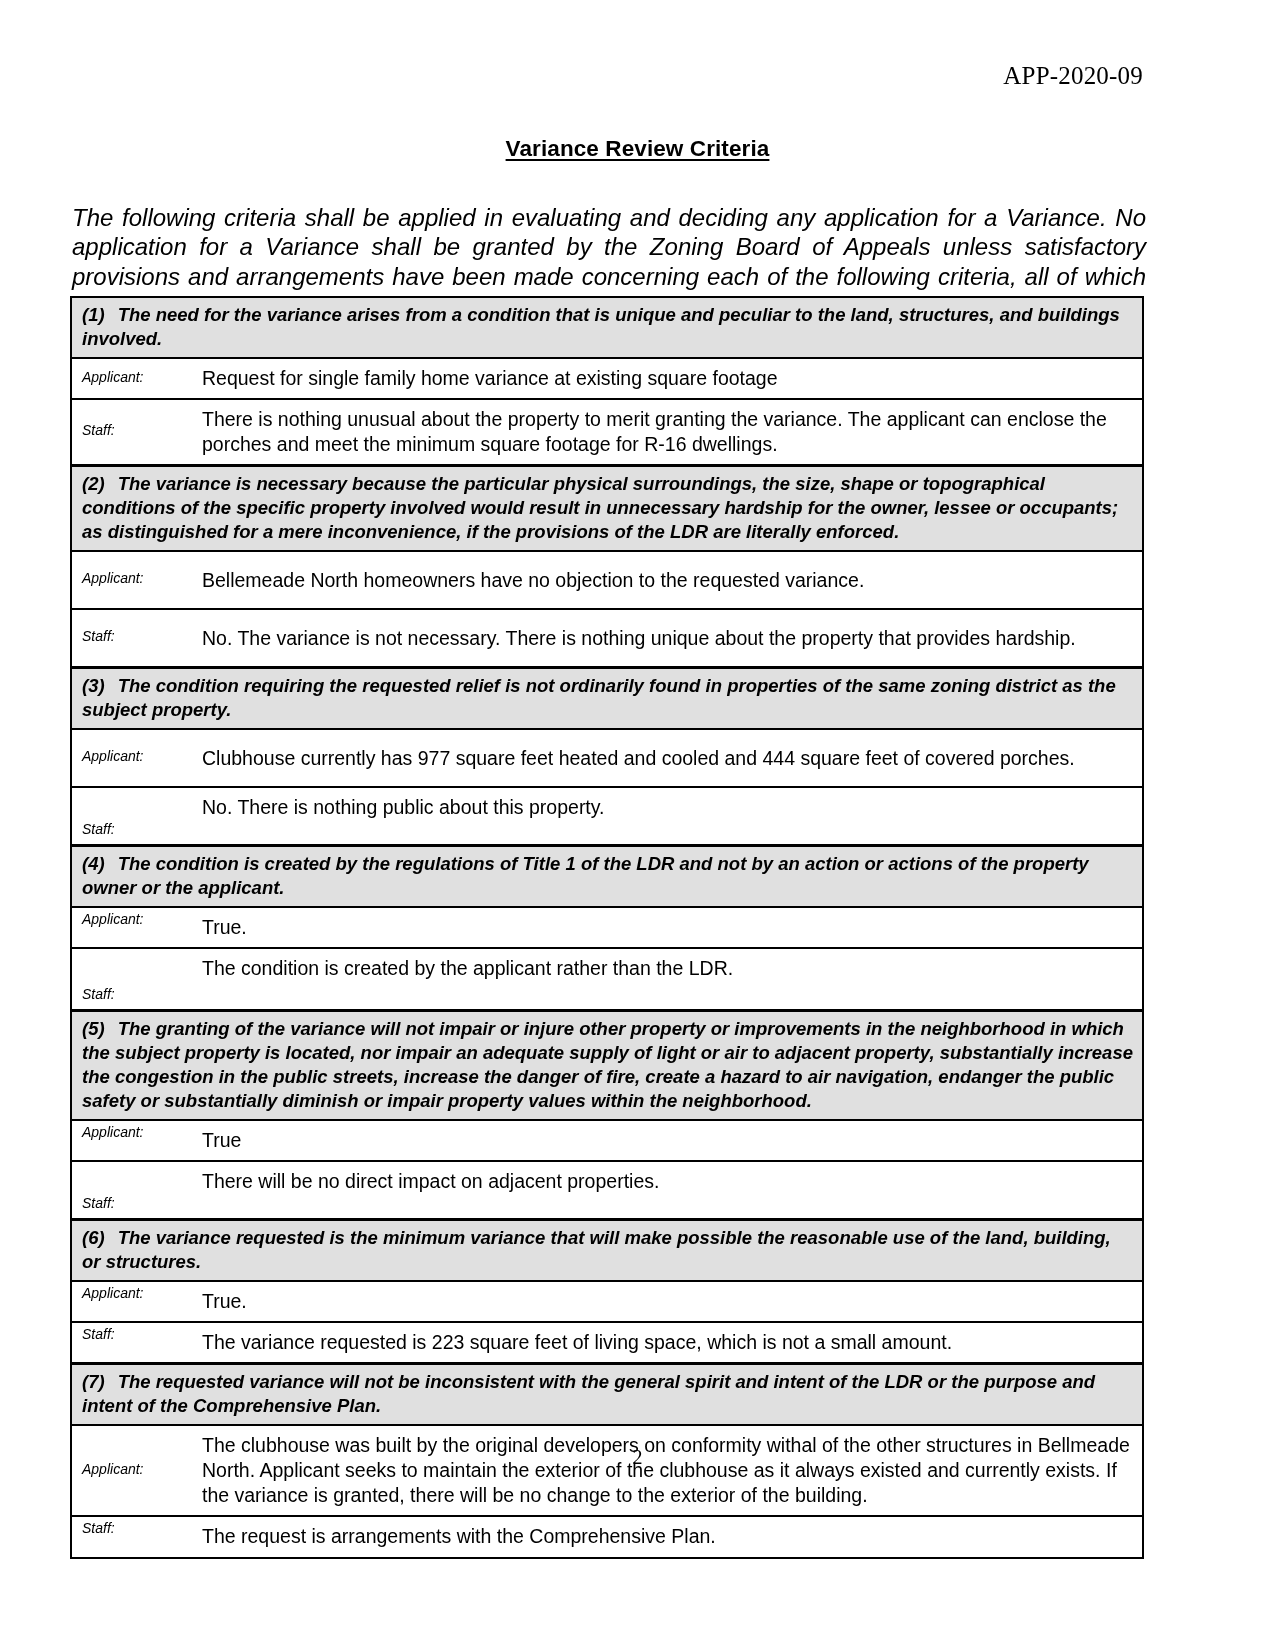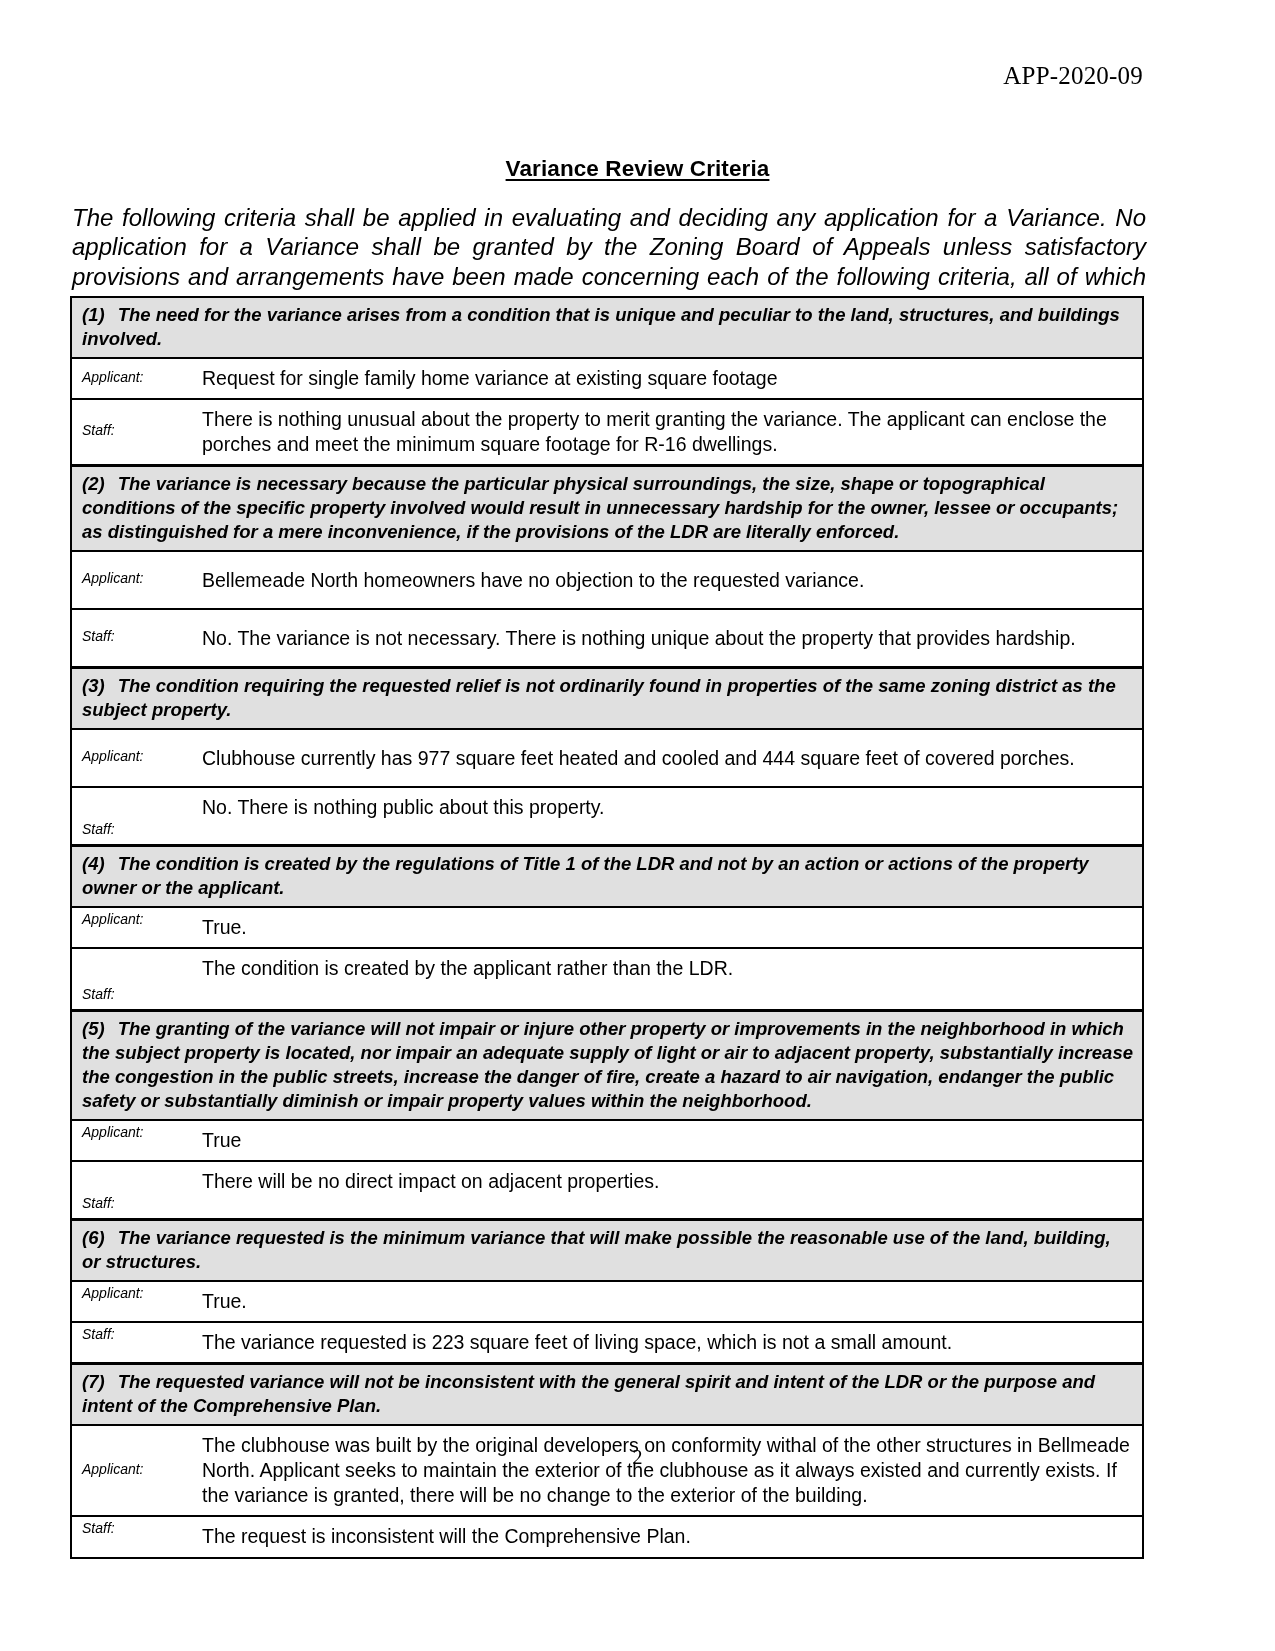--- a/index.html
+++ b/index.html
@@ -27,21 +27,21 @@
     top: 62px;
     right: 132px;
     font-family: "Liberation Serif", serif;
     font-size: 25px;
     letter-spacing: 0.2px;
     white-space: nowrap;
   }
   
   .doc-title {
     position: absolute;
-    top: 156px;
+    top: 136px;
     left: 0;
     width: 1275px;
     text-align: center;
     font-size: 22.5px;
     font-weight: bold;
     letter-spacing: 0.1px;
   }
   .doc-title span {
     text-decoration: underline;
     text-underline-offset: 3px;
@@ -219,20 +219,20 @@
 
     <div class="crit-head">
       <span class="num">(7)</span><span>The requested variance will not be inconsistent with the general spirit and intent of the LDR or the purpose and intent of the Comprehensive Plan.</span>
     </div>
     <div class="resp-row lbl-middle">
       <div class="resp-label">Applicant:</div>
       <div class="resp-text">The clubhouse was built by the original developers on conformity withal of the other structures in Bellmeade North. Applicant seeks to maintain the exterior of the clubhouse as it always existed and currently exists. If the variance is granted, there will be no change to the exterior of the building.</div>
     </div>
     <div class="resp-row">
       <div class="resp-label">Staff:</div>
-      <div class="resp-text">The request is inconsistent will the Comprehensive Plan.</div>
+      <div class="resp-text">The request is arrangements with the Comprehensive Plan.</div>
     </div>
 
   </div>
 
   <div class="page-number">2</div>
 
 </div>
 
 </body></html>

